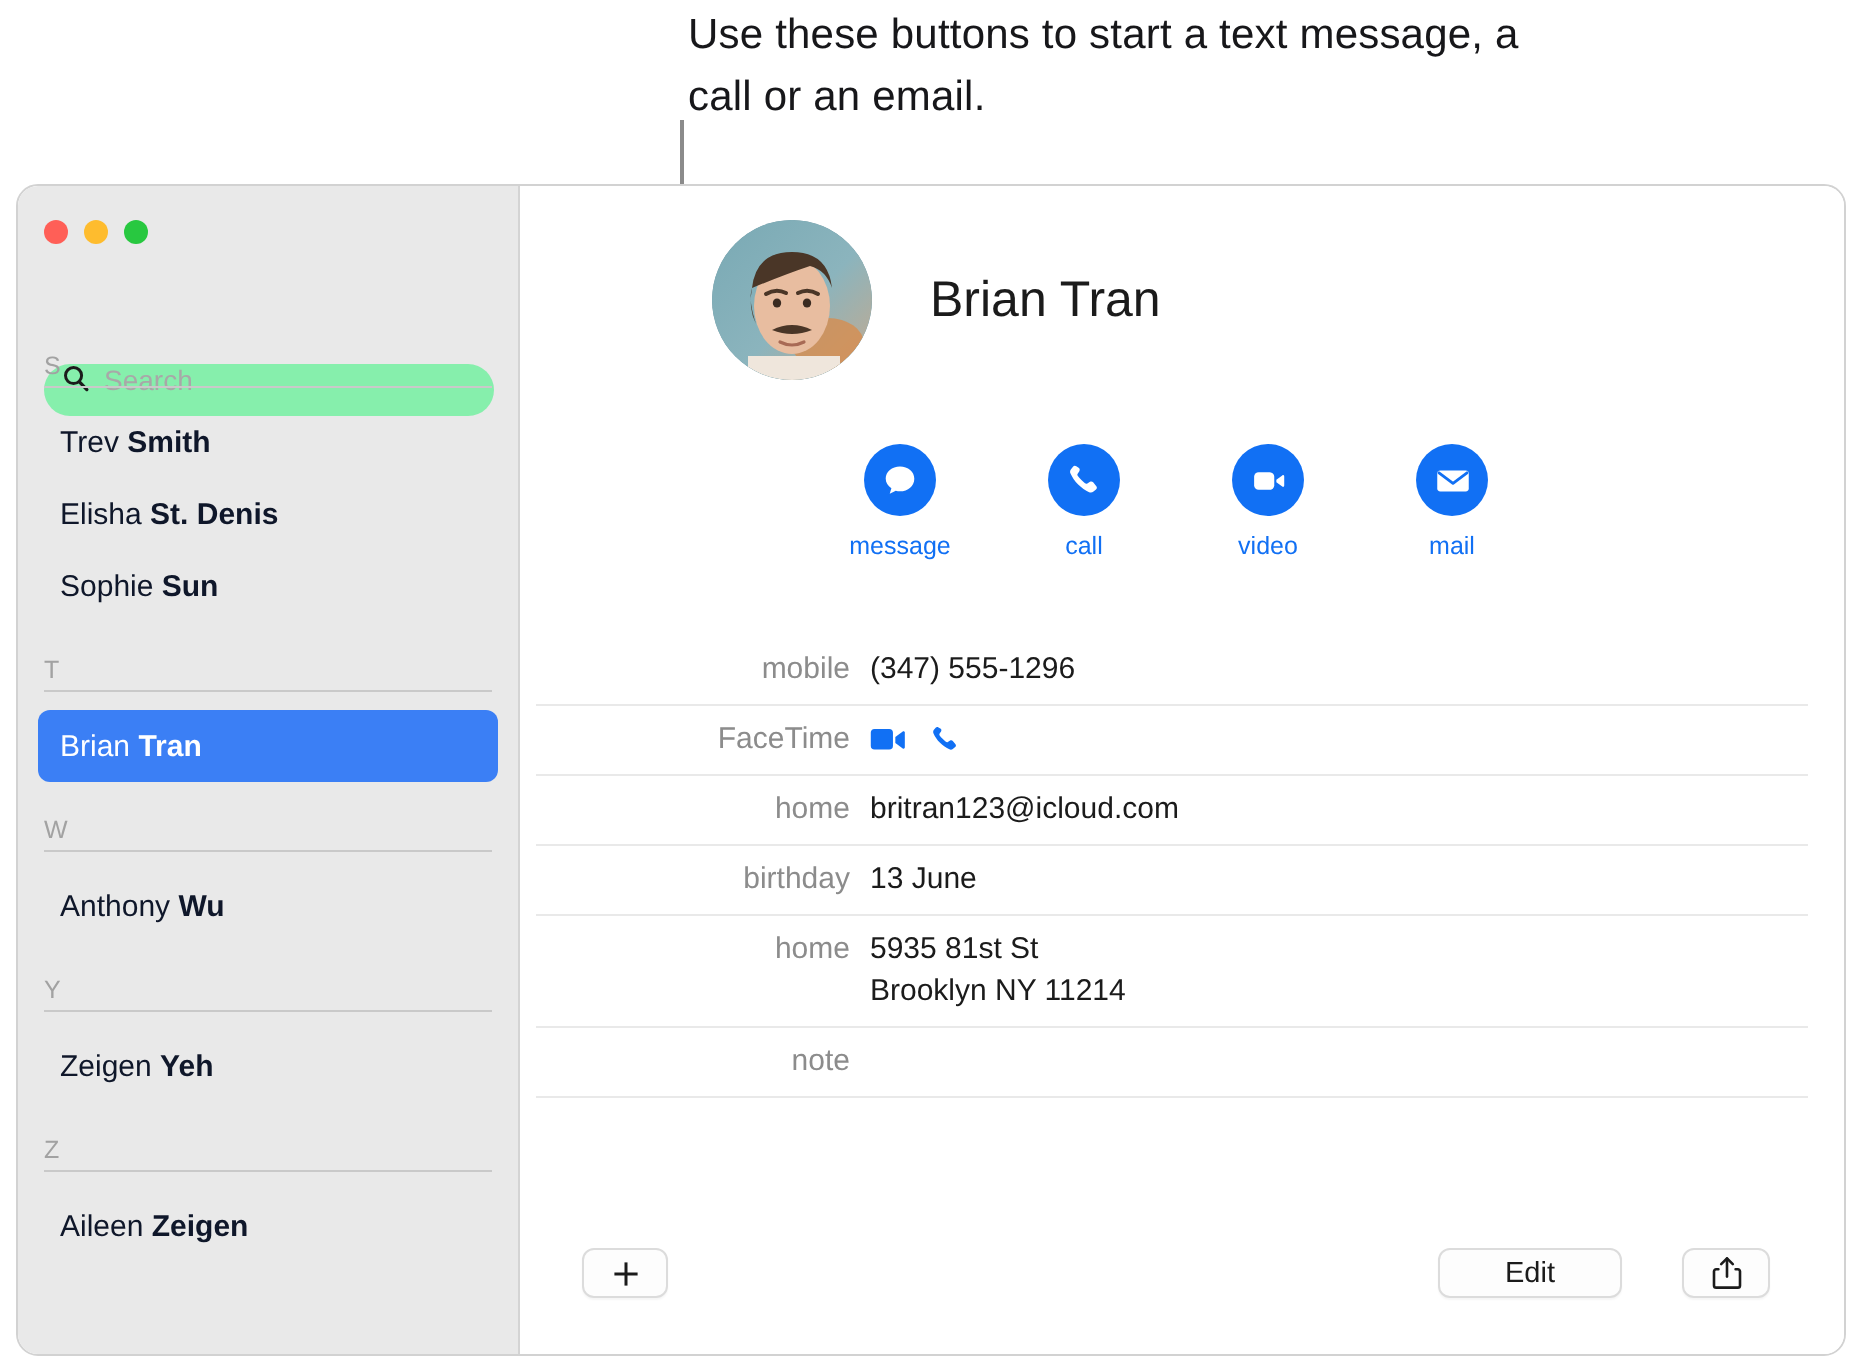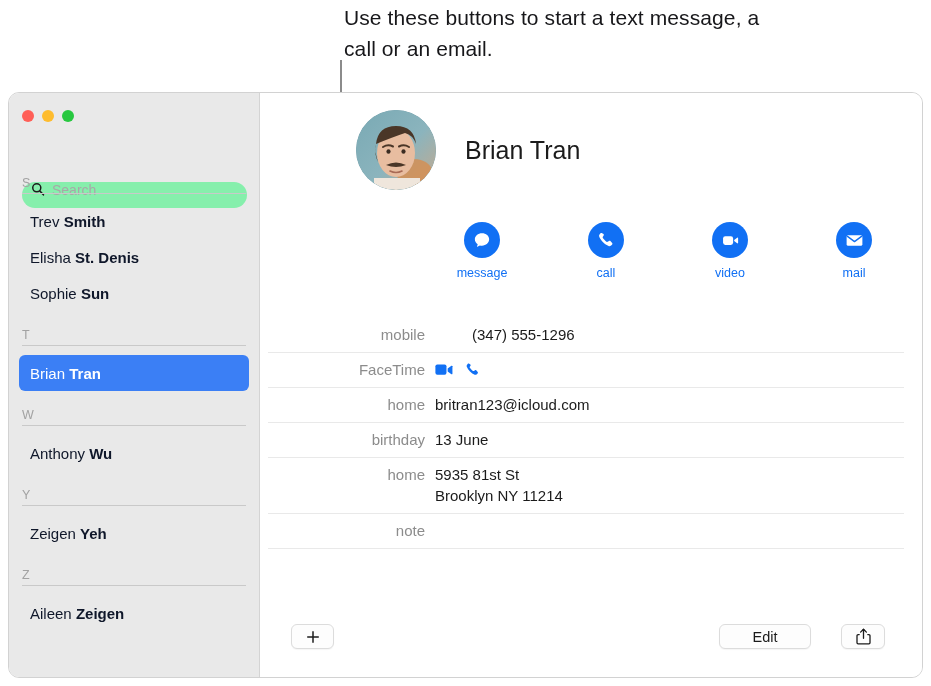--- a/index.html
+++ b/index.html
@@ -200,21 +200,20 @@
     top: 129px;
     display: flex;
     gap: 56px;
   }
   .action {
     width: 36px;
     display: flex;
     flex-direction: column;
     align-items: center;
     cursor: default;
-    margin-left: 32px;
   }
   .action-circle {
     width: 36px;
     height: 36px;
     border-radius: 50%;
     background: #1170f4;
     display: flex;
     align-items: center;
     justify-content: center;
   }
@@ -233,21 +232,21 @@
     top: 231px;
     right: 18px;
   }
   .field-row {
     display: flex;
     align-items: flex-start;
     border-bottom: 1px solid #e9e9e9;
     padding: 6px 0 7px 0;
     min-height: 20px;
   }
-  .field-row:first-child { padding-top: 0; gap: 37px; }
+  .field-row:first-child { padding-top: 0; }
   .field-label {
     width: 167px;
     flex: 0 0 167px;
     text-align: right;
     font-size: 15px;
     color: #8c8c8c;
     padding-right: 10px;
     box-sizing: border-box;
     line-height: 21px;
   }

